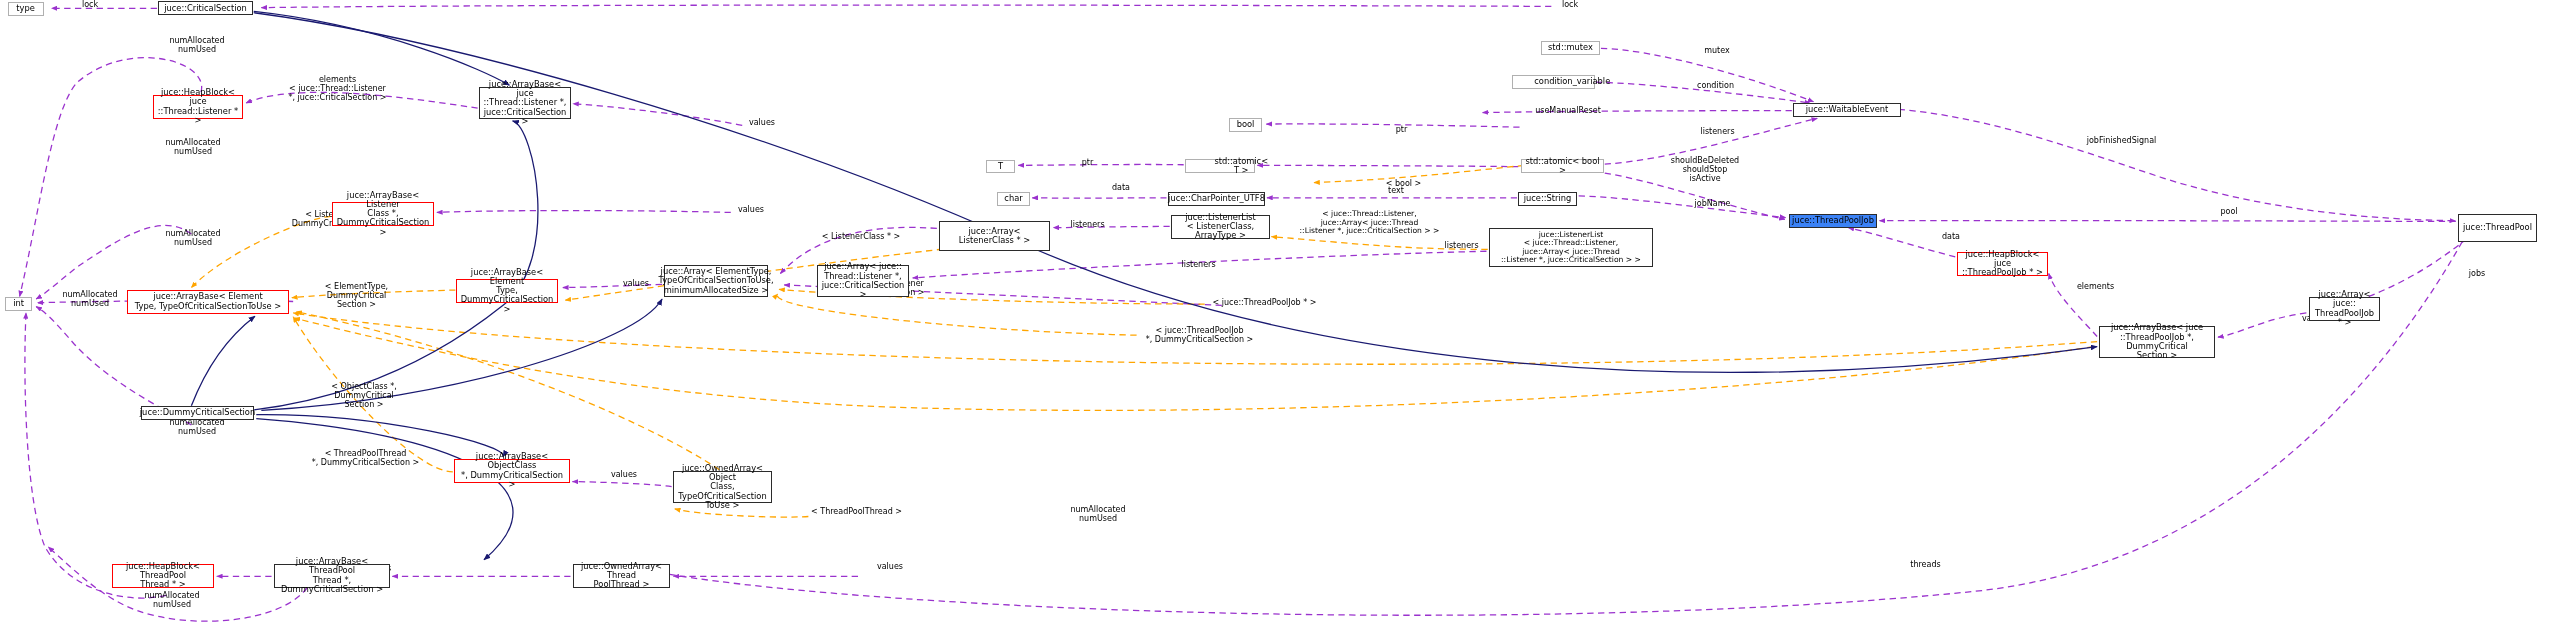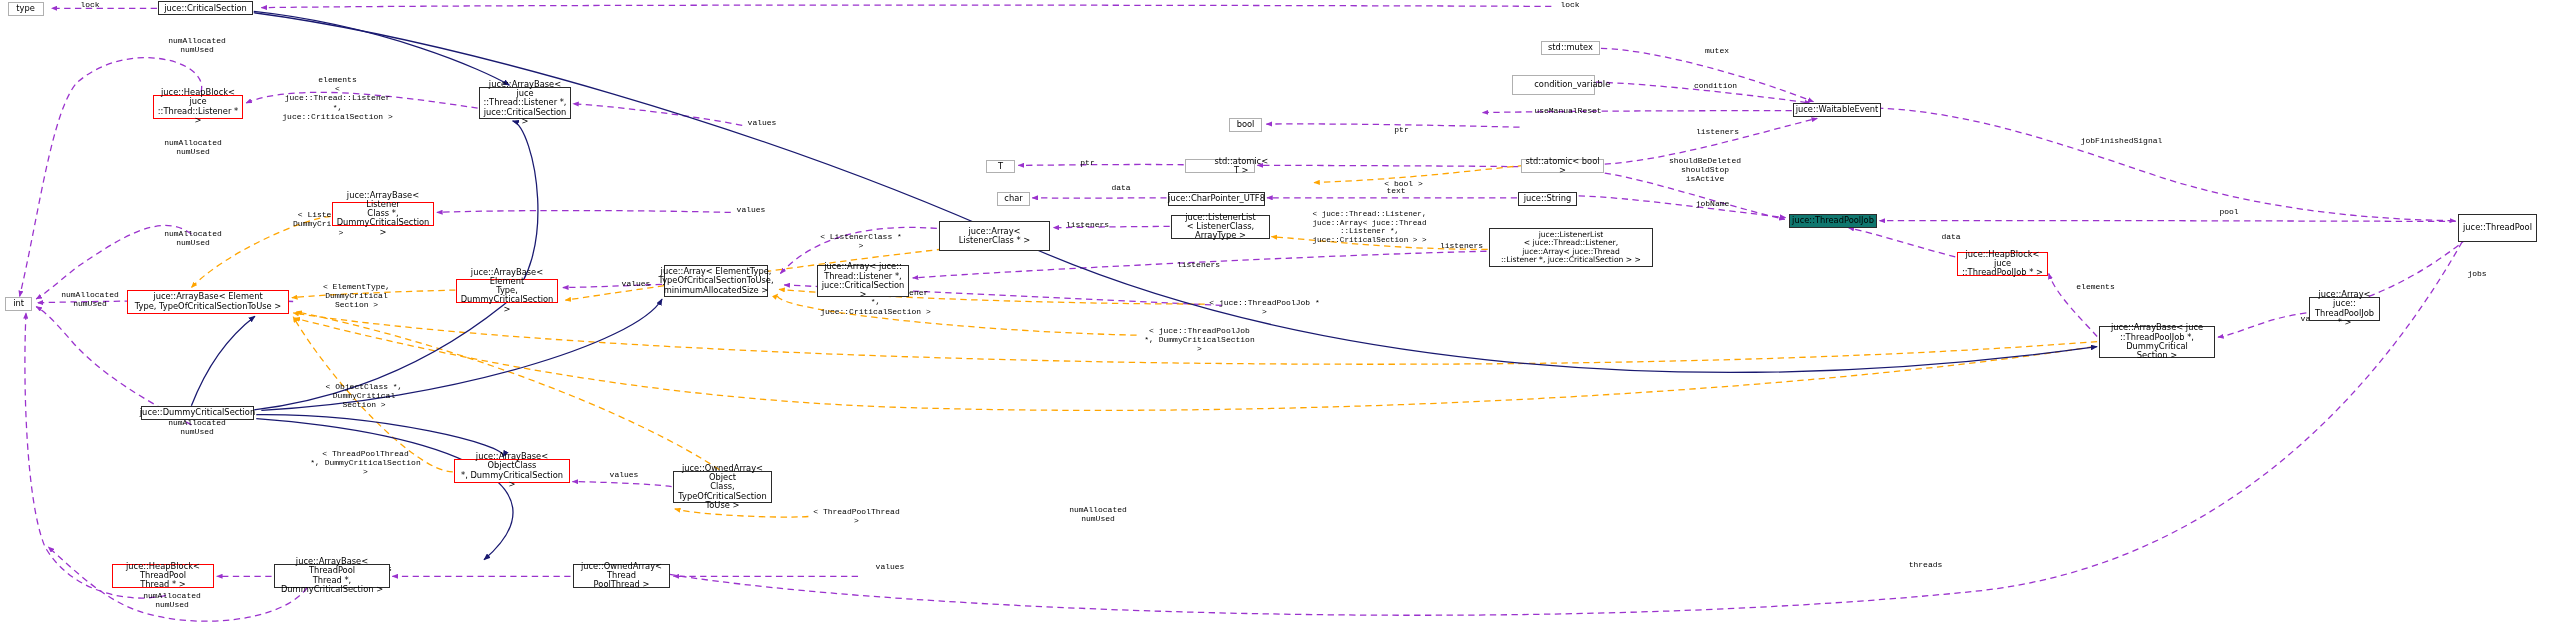--- a/index.html
+++ b/index.html
@@ -24,31 +24,30 @@
     color:#000000;
     background:#ffffff;
     border:0.6px solid #000000;
     padding:1.3px 2.5px;
     white-space:pre-line;
     z-index:3;
   }
   .node.thick{border:1.3px solid #2b2b2b;}
   .node.red{border:1.3px solid #ff0000;}
   .node.grey-border{border:0.6px solid #b0b0b0;background:#ffffff;}
-  .node.filled{background:#0f766e;border:1.3px solid #2b2b2b;}
+  .node.filled{background:#3b82f6;border:1.3px solid #2b2b2b;}
   .edge-label{
     position:absolute;
     font-size:8px;
     color:#000000;
     text-align:center;
     line-height:1.15;
     white-space:pre-line;
     z-index:2;
     background:transparent;
-    font-family:Liberation Mono, monospace;
   }
 </style>
 </head>
 <body>
 
 <div id="diagram">
 
   <svg id="edges" viewBox="0 0 4048 1003" xmlns="http://www.w3.org/2000/svg">
     <defs>
       <marker id="ah-p" markerWidth="10" markerHeight="8" refX="9" refY="4" orient="auto" markerUnits="userSpaceOnUse">
@@ -156,22 +155,22 @@
   <div class="node grey-border" style="left:997px;top:192px;width:33px;height:14px;">char</div>
   <div class="node thick" style="left:1168px;top:192px;width:97px;height:14px;">juce::CharPointer_UTF8</div>
   <div class="node thick" style="left:1171px;top:215px;width:99px;height:23.5px;">juce::ListenerList
 &lt; ListenerClass, ArrayType &gt;</div>
   <div class="node thick" style="left:1489px;top:228px;width:164px;height:39px;font-size:7.6px;">juce::ListenerList
 &lt; juce::Thread::Listener,
  juce::Array&lt; juce::Thread
 ::Listener *, juce::CriticalSection &gt; &gt;</div>
   <div class="node grey-border" style="left:1521px;top:159px;width:83px;height:14px;">std::atomic&lt; bool &gt;</div>
   <div class="node grey-border" style="left:1541px;top:41px;width:59px;height:14px;">std::mutex</div>
-  <div class="node grey-border" style="left:1512px;top:75px;width:83px;height:20px;padding-left:40px;">condition_variable</div>
-  <div class="node thick" style="left:1793px;top:103px;width:88px;height:14px;">juce::WaitableEvent</div>
+  <div class="node grey-border" style="left:1512px;top:75px;width:83px;height:14px;padding-left:40px;">condition_variable</div>
+  <div class="node thick" style="left:1793px;top:103px;width:108px;height:14px;">juce::WaitableEvent</div>
   <div class="node thick" style="left:1518px;top:192px;width:59px;height:14px;">juce::String</div>
   <div class="node filled" style="left:1789px;top:214px;width:88px;height:14px;">juce::ThreadPoolJob</div>
   <div class="node red" style="left:1957px;top:252px;width:91px;height:23.5px;">juce::HeapBlock&lt; juce
 ::ThreadPoolJob * &gt;</div>
   <div class="node thick" style="left:2309px;top:297px;width:71px;height:23.5px;">juce::Array&lt; juce::
 ThreadPoolJob * &gt;</div>
   <div class="node thick" style="left:2099px;top:326px;width:116px;height:32px;">juce::ArrayBase&lt; juce
 ::ThreadPoolJob *, DummyCritical
 Section &gt;</div>
   <div class="node thick" style="left:2458px;top:214px;width:79px;height:28px;">juce::ThreadPool</div>

